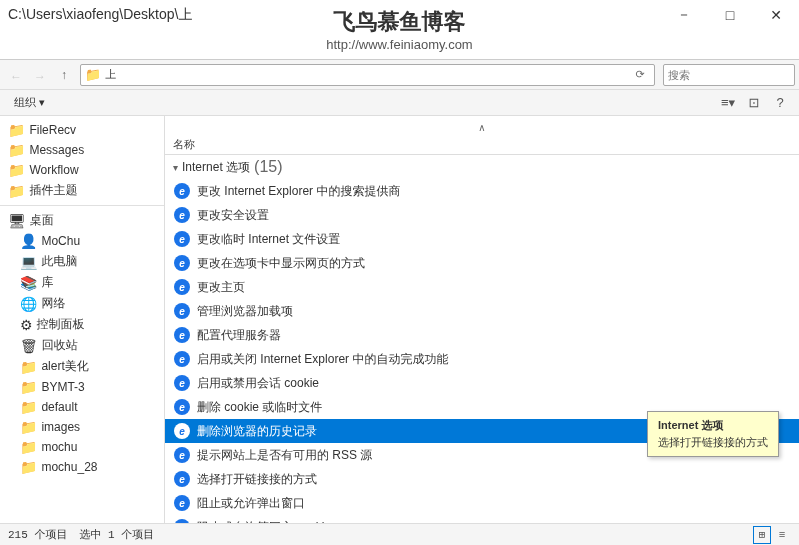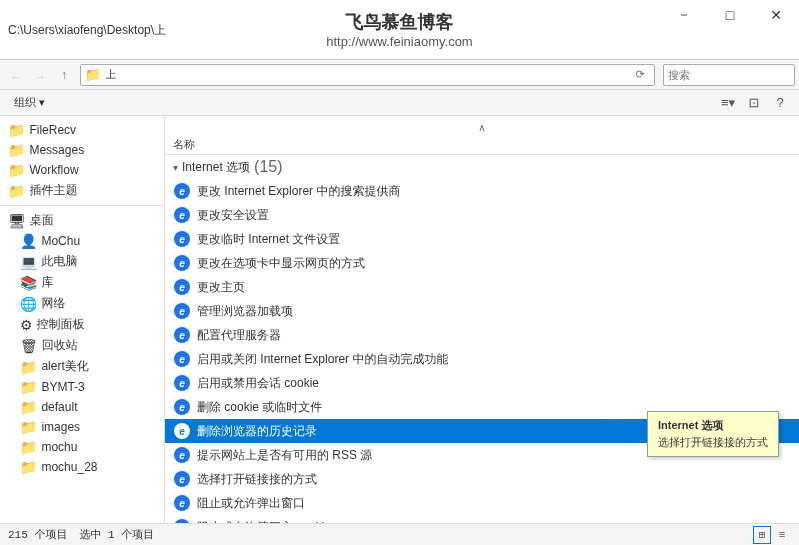--- a/index.html
+++ b/index.html
@@ -12,34 +12,34 @@
       display: flex;
       align-items: center;
       justify-content: center;
       border-bottom: 1px solid #ccc;
       position: relative;
     }
     .title-bar-text {
       text-align: center;
     }
     .title-bar-text .main-title {
-      font-size: 18px;
+      font-size: 22px;
       font-weight: bold;
       color: #333;
       display: block;
     }
     .title-bar-text .sub-title {
       font-size: 13px;
       color: #555;
     }
     .window-path {
       position: absolute;
       left: 8px;
-      top: 22px;
-      font-size: 12px;
+      top: 6px;
+      font-size: 14px;
       color: #333;
     }
     .window-controls {
       position: absolute;
       right: 0;
       top: 0;
       display: flex;
     }
     .win-btn {
       width: 46px;

